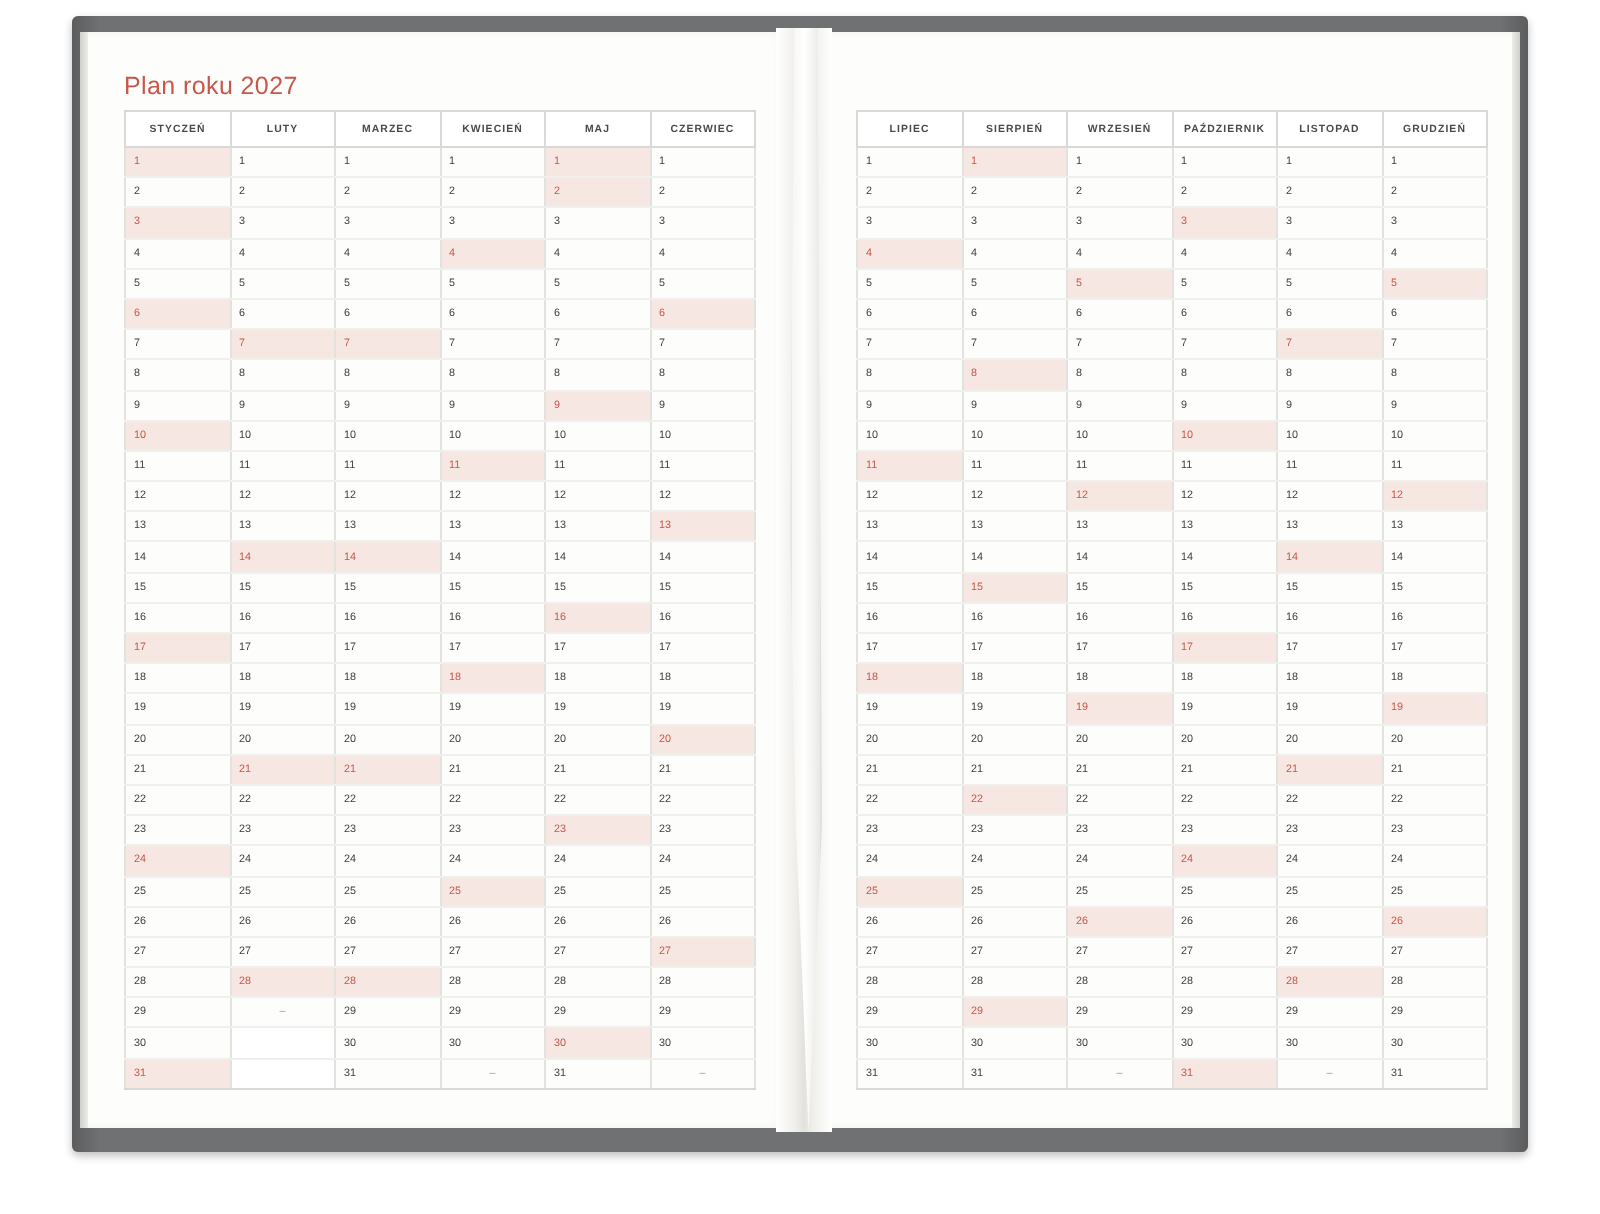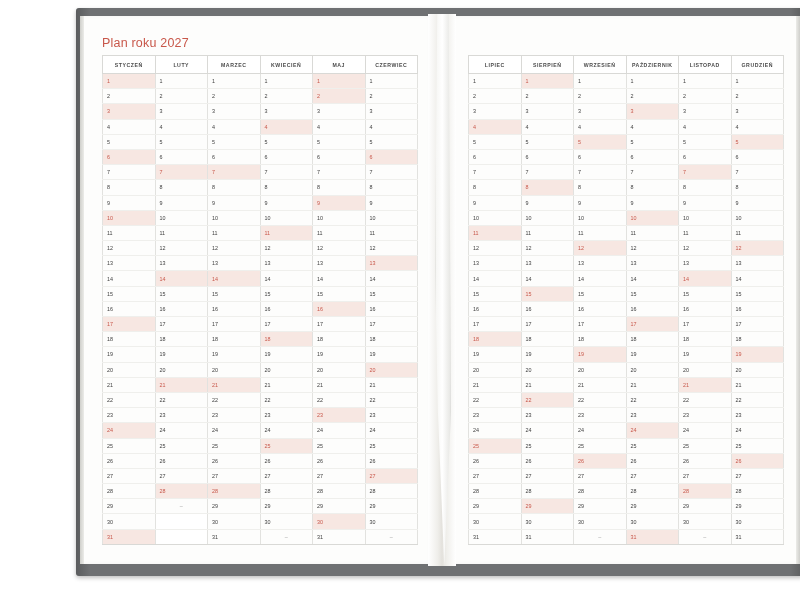--- a/index.html
+++ b/index.html
@@ -11,21 +11,20 @@
     width: 800px;
     height: 607px;
     overflow: hidden;
     font-family: "Liberation Sans", sans-serif;
   }
   #stage {
     position: relative;
     width: 672px;
     height: 607px;
     background: #ffffff;
-    margin-left: 40px;
   }
   
   .cover {
     position: absolute;
     left: 36px;
     top: 8px;
     width: 728px;
     height: 568px;
     background: #6f7173;
     border-radius: 3px;

